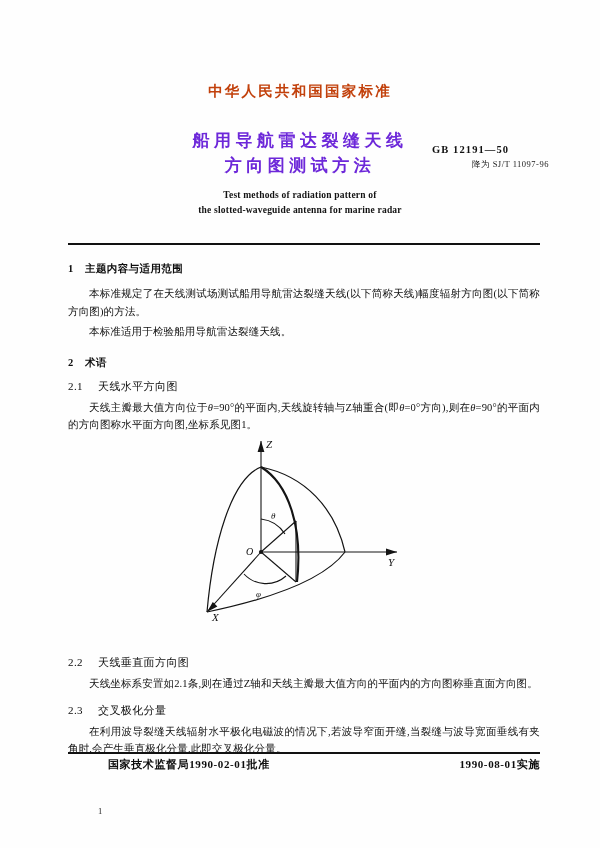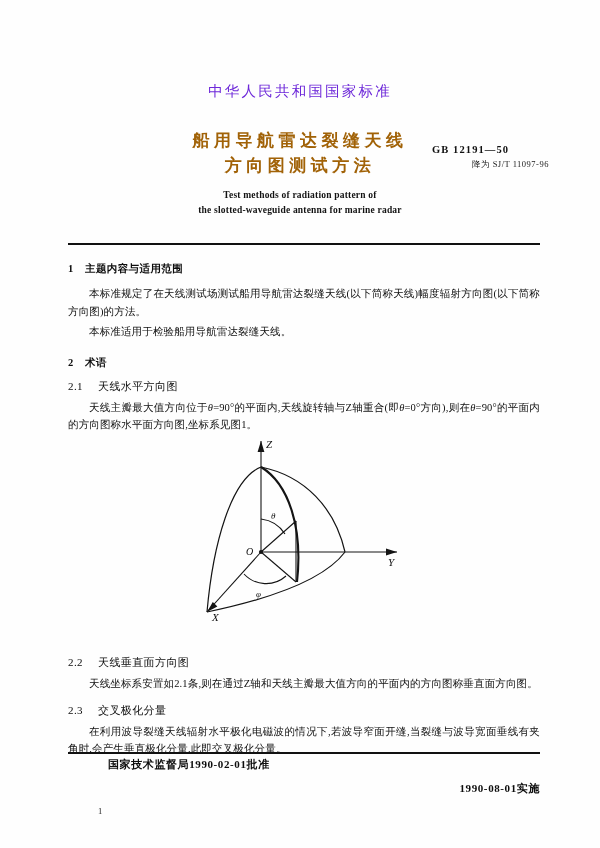--- a/index.html
+++ b/index.html
@@ -26,37 +26,37 @@
   
   .masthead {
     position: absolute;
     left: 0;
     top: 82px;
     width: 600px;
     text-align: center;
   }
   .nat-std {
     font-size: 14.5px;
-    font-weight: normal;
+    font-weight: bold;
     letter-spacing: 2.2px;
-    color: #6d28d9;
+    color: #c2410c;
   }
   .title-block {
     position: absolute;
     left: 0;
     top: 128px;
     width: 600px;
     text-align: center;
   }
   .title-line {
     font-size: 17px;
     font-weight: bold;
     letter-spacing: 4.5px;
     line-height: 25px;
-    color: #a16207;
+    color: #6d28d9;
   }
   .std-no {
     position: absolute;
     right: 48px;
     top: 144px;
     text-align: left;
     width: 120px;
   }
   .std-no-main {
     font-size: 10.5px;
@@ -170,21 +170,21 @@
     position: absolute;
     left: 68px;
     top: 757px;
     width: 472px;
     font-size: 11px;
     font-weight: bold;
     letter-spacing: 0.6px;
     color: #0d0d0d;
   }
   .footer .left { float: left; padding-left: 40px; }
-  .footer .right { float: right; margin-top: 24px; }
+  .footer .right { float: right; }
   .page-no {
     position: absolute;
     left: 98px;
     top: 806px;
     font-size: 8.5px;
     color: #222222;
   }
 </style>
 </head>
 <body>

